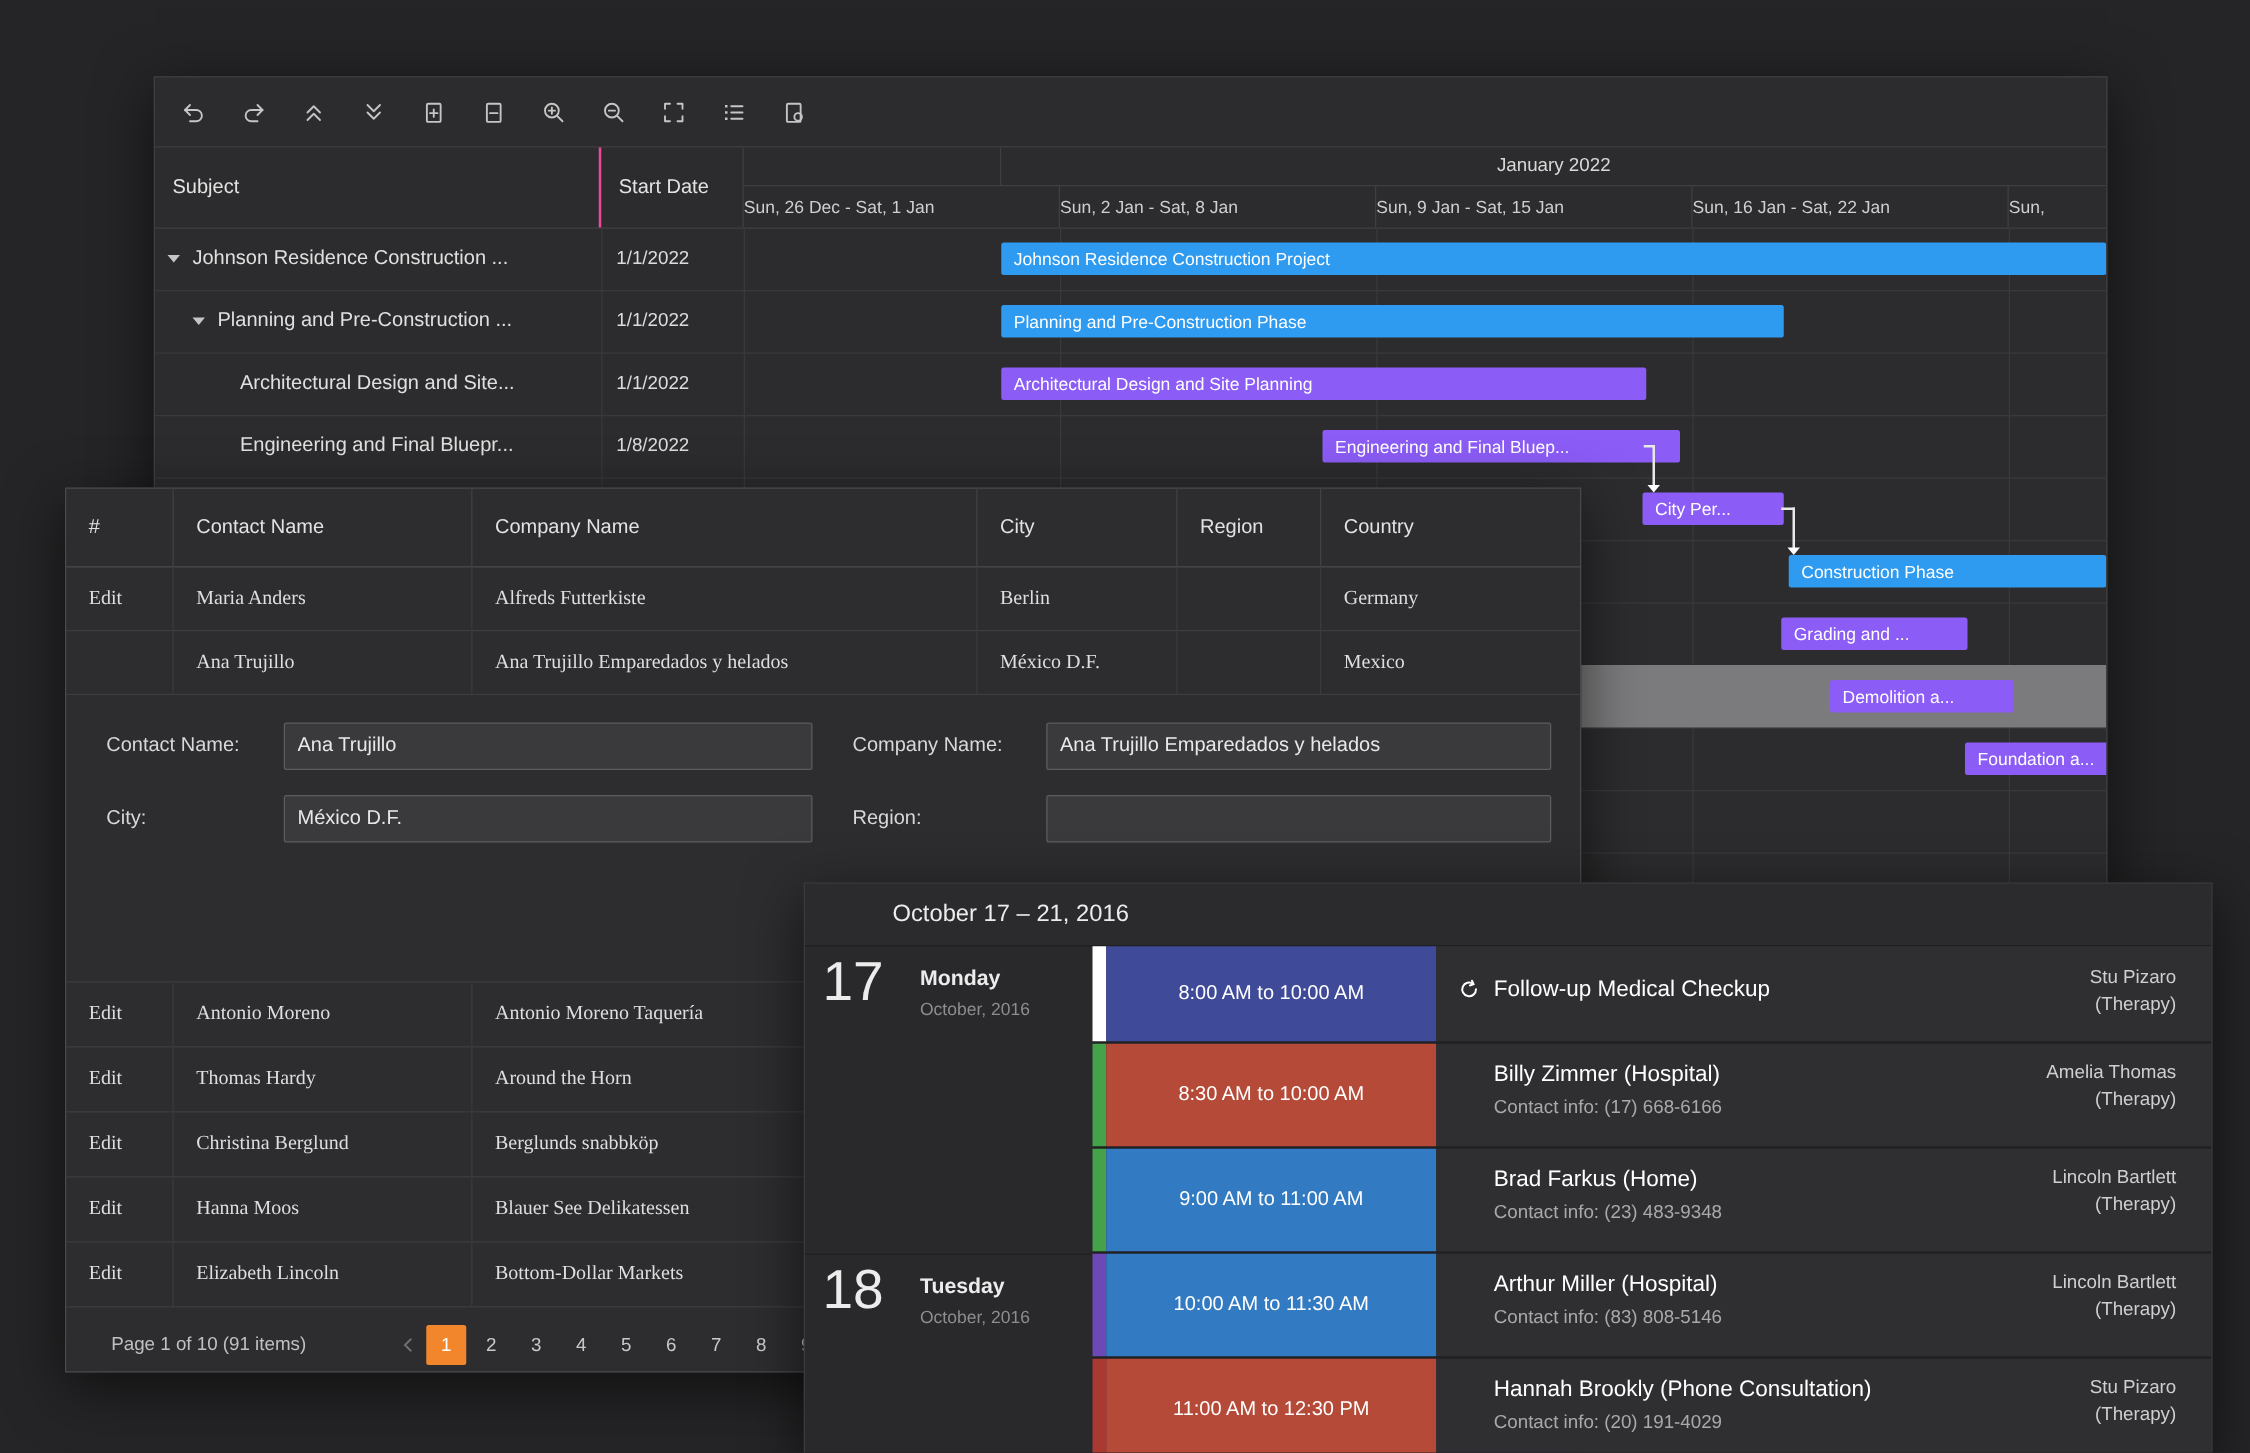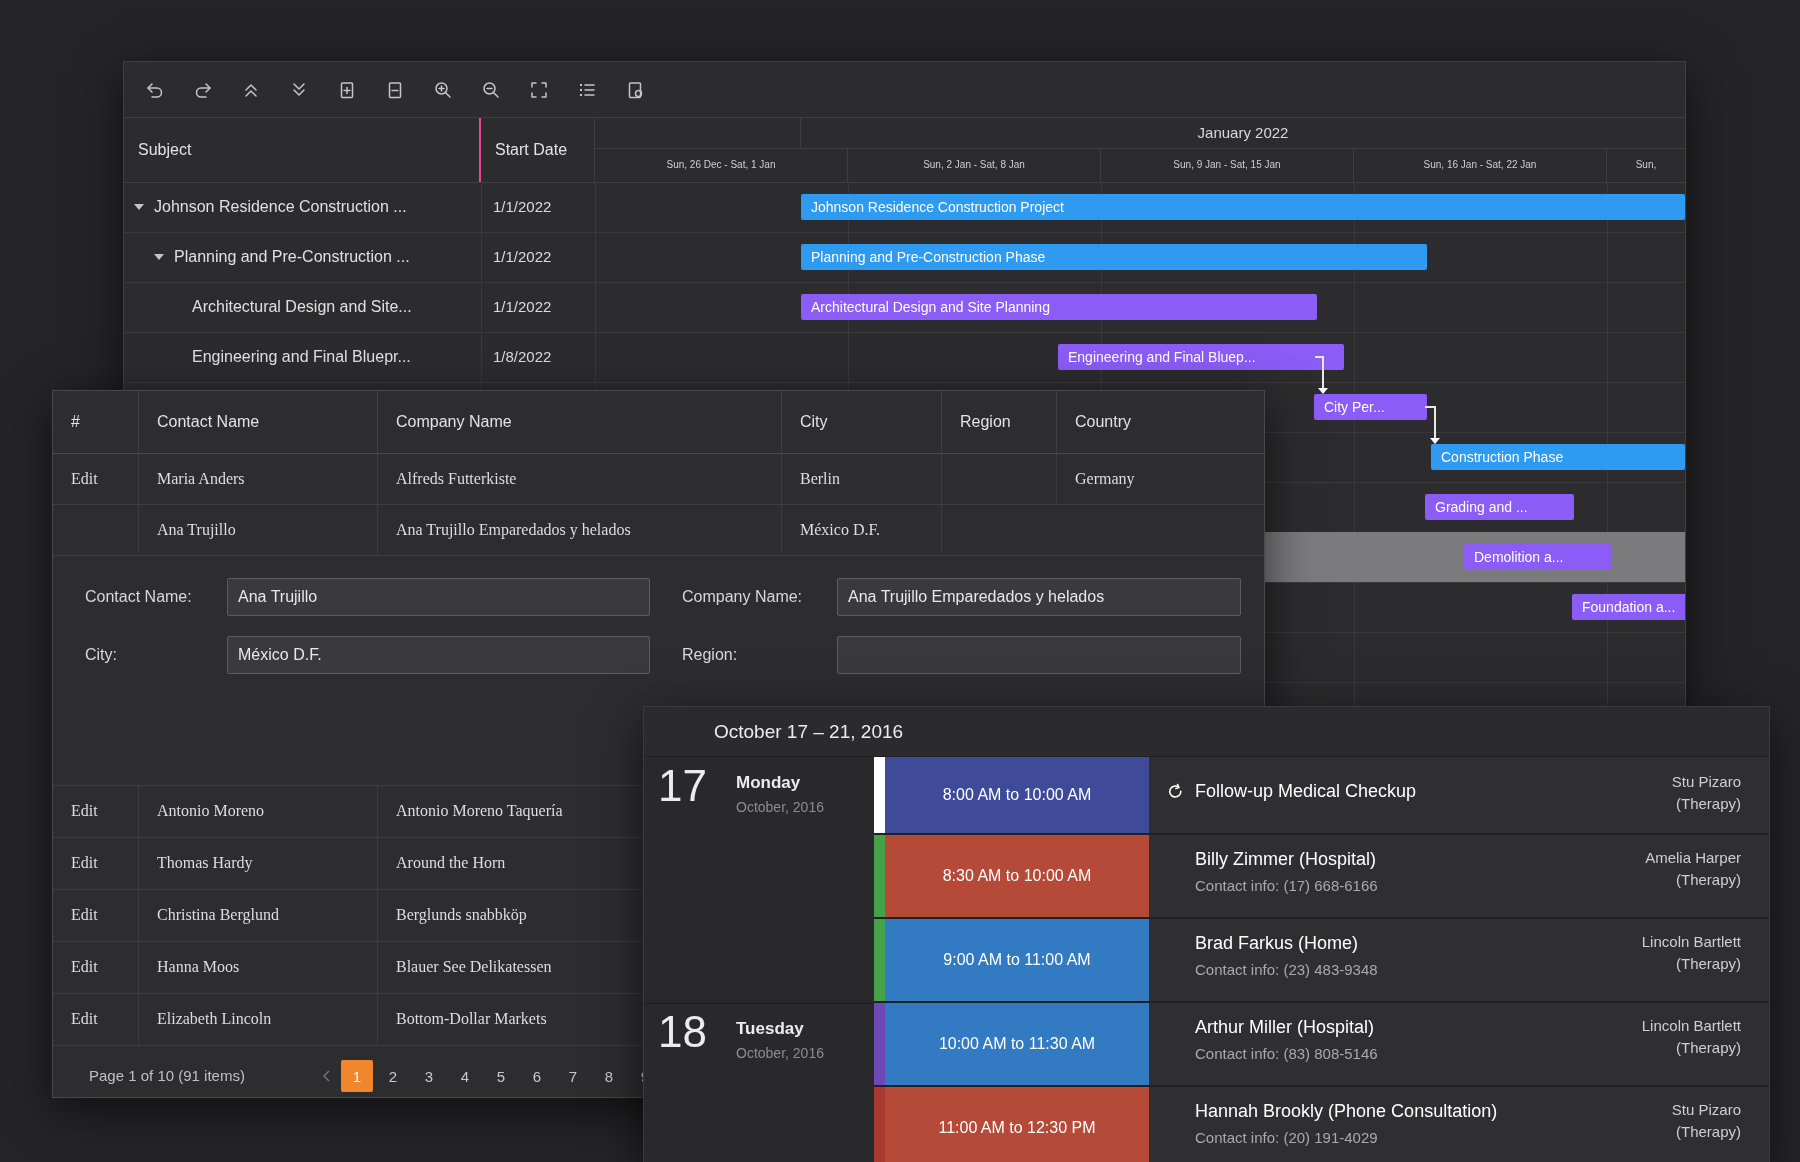--- a/index.html
+++ b/index.html
@@ -12,21 +12,21 @@
   .tbtn{width:38px;height:38px;background:transparent;border:none;display:flex;align-items:center;justify-content:center;cursor:pointer;border-radius:3px;}
   .tbtn svg{stroke:#c5c5c5;fill:none;stroke-width:1.5;stroke-linecap:round;stroke-linejoin:round;}
   .g-headleft{position:absolute;left:0;top:56px;width:471px;height:64px;border-bottom:1px solid #3f3f43;display:flex;}
   .g-hc{box-sizing:border-box;font-size:16px;color:#e3e3e3;display:flex;align-items:center;padding-left:14px;}
   .g-hc.sub{width:357px;border-right:2px solid #ec4899;}
   .g-hc.sd{width:114px;border-right:1px solid #3f3f43;}
   .g-month{position:absolute;left:471px;top:56px;width:1090px;height:30px;border-bottom:1px solid #3f3f43;display:flex;}
   .g-month-empty{width:206px;border-right:1px solid #3f3f43;box-sizing:border-box;}
   .g-month-label{flex:1;text-align:center;line-height:30px;font-size:15px;color:#d8d8d8;}
   .g-weeks{position:absolute;left:471px;top:86px;width:1090px;height:34px;border-bottom:1px solid #3f3f43;display:flex;}
-  .g-wk{width:253px;box-sizing:border-box;border-right:1px solid #3f3f43;text-align:center;line-height:34px;font-size:10px;color:#cfcfcf;overflow:hidden;white-space:nowrap;}
+  .g-wk{width:253px;box-sizing:border-box;border-right:1px solid #3f3f43;text-align:left;line-height:34px;font-size:14px;color:#cfcfcf;overflow:hidden;white-space:nowrap;}
   .g-wk.last{width:78px;border-right:none;}
   .g-row{position:absolute;left:0;width:1561px;height:50px;border-bottom:1px solid #39393d;}
   .g-sub{position:absolute;top:0;line-height:50px;font-size:16px;color:#e0e0e0;white-space:nowrap;}
   .g-date{position:absolute;left:369px;top:0;line-height:50px;font-size:15px;color:#dcdcdc;}
   .tri-down{position:absolute;top:22px;width:0;height:0;border-left:5px solid transparent;border-right:5px solid transparent;border-top:6px solid #c5c5c5;}
   .g-vline{position:absolute;top:120px;bottom:0;width:1px;background:#39393d;}
   .g-grayrow{position:absolute;left:0;top:470px;width:1561px;height:50px;background:#7b7b7d;}
   .gbar{position:absolute;height:26px;border-radius:2px;font-size:14px;color:#fff;overflow:hidden;white-space:nowrap;}
   .gbar span{display:block;line-height:26px;padding-left:10px;overflow:hidden;white-space:nowrap;}
   .gbar.blue{background:#2e9af0;}
@@ -269,20 +269,21 @@
     <div>Berlin</div>
     <div></div>
     <div>Germany</div>
   </div>
   <div class="dg-row dg-cols">
     <div></div>
     <div>Ana Trujillo</div>
     <div>Ana Trujillo Emparedados y helados</div>
     <div>México D.F.</div>
     <div></div>
+    <div>Mexico</div>
   </div>
 
   <div class="dg-form">
     <div class="dg-label" style="left:32px;top:22px">Contact Name:</div>
     <input class="dg-input" style="left: 174px; top: 22px; width: 423px;" value="Ana Trujillo">
     <div class="dg-label" style="left:629px;top:22px">Company Name:</div>
     <input class="dg-input" style="left: 784px; top: 22px; width: 404px;" value="Ana Trujillo Emparedados y helados">
     <div class="dg-label" style="left:32px;top:80px">City:</div>
     <input class="dg-input" style="left: 174px; top: 80px; width: 423px;" value="México D.F.">
     <div class="dg-label" style="left:629px;top:80px">Region:</div>
@@ -386,21 +387,21 @@
     </div>
 
     <div class="s-row" style="top:78px;height:84px">
       <div class="s-strip" style="background:#46a24a"></div>
       <div class="s-time" style="background:#b54a38">
           <span>8:30 AM to 10:00 AM</span>
         </div>
       <div class="s-det">
         <div class="apt-title">Billy Zimmer (Hospital)</div>
         <div class="apt-contact">Contact info: (17) 668-6166</div>
-        <div class="apt-owner">Amelia Harper</div>
+        <div class="apt-owner">Amelia Thomas</div>
         <div class="apt-role">(Therapy)</div>
       </div>
     </div>
 
     <div class="s-row" style="top:162px;height:84px">
       <div class="s-strip" style="background:#46a24a"></div>
       <div class="s-time" style="background:#327ac2">
           <span>9:00 AM to 11:00 AM</span>
         </div>
       <div class="s-det">

